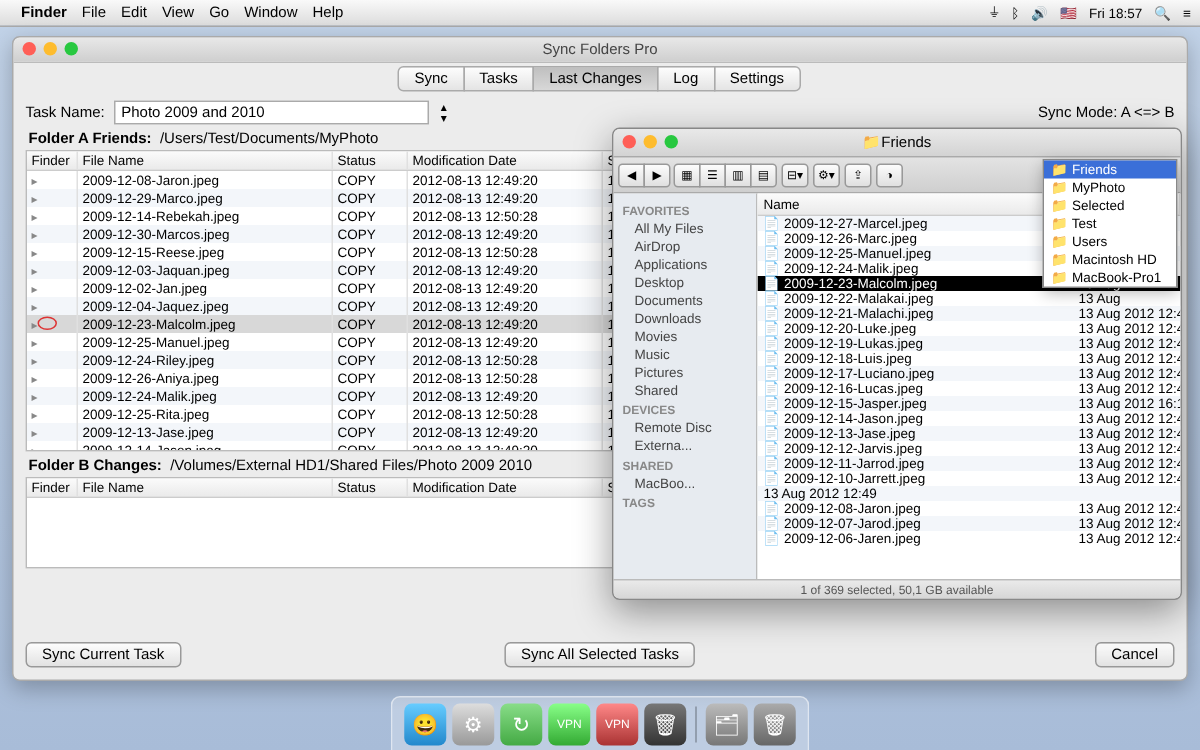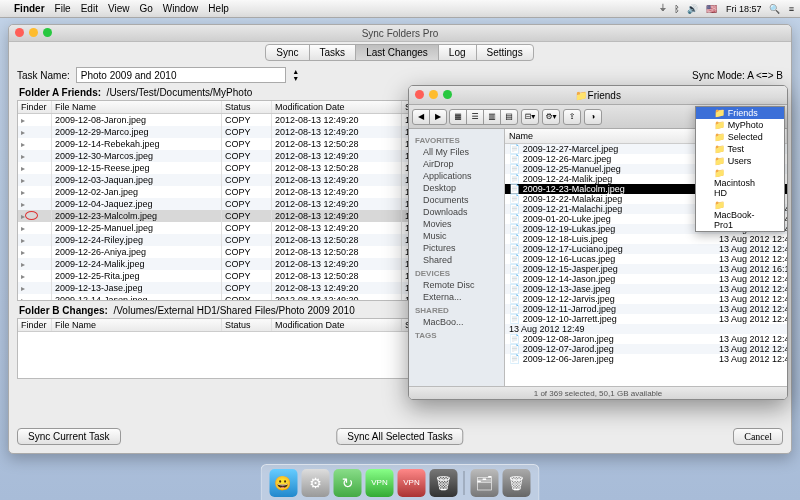--- a/index.html
+++ b/index.html
@@ -38,21 +38,21 @@
 .tbody { max-height: 186px; overflow: hidden; }
 .tbody2 { height: 46px; }
 .trow:nth-child(even){ background:#f3f6fa; }
 .trow.selected { background:#d8d8d8; }
 .trow .arrow::before { content:"▸"; color:#888; margin-right:2px; font-size:8px; }
 .redcircle{position:absolute;left:16px;margin-top:1px;width:13px;height:9px;border:1.5px solid #d33;border-radius:50%;}
 
 .bottom-buttons { position: absolute; bottom: 8px; left: 8px; right: 8px; display: flex; }
 .btn { font-size: 10px; padding: 2px 10px; background: linear-gradient(#fdfdfd,#e2e2e2); border: 1px solid #999; border-radius: 4px; }
 .bottom-buttons .center { position:absolute; left:50%; transform:translateX(-50%);}
-.bottom-buttons .right { margin-left:auto;font-family:Liberation Serif, serif; }
+.bottom-buttons .right { margin-left:auto; }
 
 
 .finder-window { position: absolute; top: 85px; left: 408px; width: 380px; height: 315px; background: #eee; border:1px solid #888; border-radius:5px; box-shadow: 0 8px 25px rgba(0,0,0,.4); overflow:hidden; }
 .finder-title { height:19px; background:linear-gradient(#e9e9e9,#d3d3d3); border-bottom:1px solid #aaa; display:flex; align-items:center; justify-content:center; font-size:10px; position:relative; }
 .finder-title .traffic{top:4px;}
 .finder-toolbar{height:24px;background:linear-gradient(#e3e3e3,#cfcfcf);border-bottom:1px solid #aaa;display:flex;align-items:center;padding:0 4px;gap:3px;}
 .ft-btn{height:16px;min-width:18px;background:linear-gradient(#fcfcfc,#e0e0e0);border:1px solid #999;border-radius:3px;font-size:8px;display:flex;align-items:center;justify-content:center;}
 .ft-seg{display:flex;} .ft-seg .ft-btn{border-radius:0;margin-left:-1px;} .ft-seg .ft-btn:first-child{border-radius:3px 0 0 3px;} .ft-seg .ft-btn:last-child{border-radius:0 3px 3px 0;}
 .finder-body{display:flex;height:calc(100% - 56px);}
 .finder-sidebar{width:96px;background:#e7ebf0;border-right:1px solid #bbb;font-size:9px;padding:4px 0;overflow:hidden;}
@@ -60,21 +60,21 @@
 .sb-item{padding:1px 6px 1px 14px;color:#444;white-space:nowrap;}
 .finder-list{flex:1;background:#fff;position:relative;overflow:hidden;}
 .fl-head{display:grid;grid-template-columns:1fr 72px;font-size:9px;background:linear-gradient(#fbfbfb,#eaeaea);border-bottom:1px solid #ccc;}
 .fl-head>div{padding:2px 4px;border-right:1px solid #ddd;}
 .fl-row{display:grid;grid-template-columns:1fr 72px;font-size:9px;}
 .fl-row>div{padding:0 4px;white-space:nowrap;overflow:hidden;}
 .fl-row:nth-child(odd){background:#f3f6fa;}
 .fl-row.sel{background:#000000;color:#fff;}
 .finder-status{height:13px;background:linear-gradient(#eaeaea,#d6d6d6);border-top:1px solid #bbb;font-size:8px;text-align:center;line-height:13px;color:#555;}
 .path-popup{position:absolute;top:20px;right:2px;width:90px;background:#fff;border:1px solid #888;box-shadow:0 3px 10px rgba(0,0,0,.3);font-size:9px;z-index:10;}
-.path-popup div{padding:1px 18px;}
+.path-popup div{padding:1px 5px;}
 .path-popup .sel{background:#3b6fd8;color:#fff;}
 
 
 .dock{position:absolute;bottom:0;left:50%;transform:translateX(-50%);height:36px;background:rgba(255,255,255,.25);border:1px solid rgba(255,255,255,.5);border-bottom:none;border-radius:6px 6px 0 0;display:flex;align-items:center;padding:2px 8px;gap:4px;}
 .dock-item{width:28px;height:28px;border-radius:5px;background:linear-gradient(#7aa,#478);display:flex;align-items:center;justify-content:center;font-size:14px;color:#fff;}
 .dock-sep{width:1px;height:24px;background:rgba(0,0,0,.3);margin:0 2px;}
 </style>
 </head>
 <body>
 
@@ -377,21 +377,21 @@
           </div>
           <div class="fl-row ">
             <div>📄 2009-12-22-Malakai.jpeg</div>
             <div>13 Aug</div>
           </div>
           <div class="fl-row ">
             <div>📄 2009-12-21-Malachi.jpeg</div>
             <div>13 Aug 2012 12:49</div>
           </div>
           <div class="fl-row ">
-            <div>📄 2009-01-20-Luke.jpeg</div>
+            <div>📄 2009-12-20-Luke.jpeg</div>
             <div>13 Aug 2012 12:49</div>
           </div>
           <div class="fl-row ">
             <div>📄 2009-12-19-Lukas.jpeg</div>
             <div>13 Aug 2012 12:49</div>
           </div>
           <div class="fl-row ">
             <div>📄 2009-12-18-Luis.jpeg</div>
             <div>13 Aug 2012 12:49</div>
           </div>

